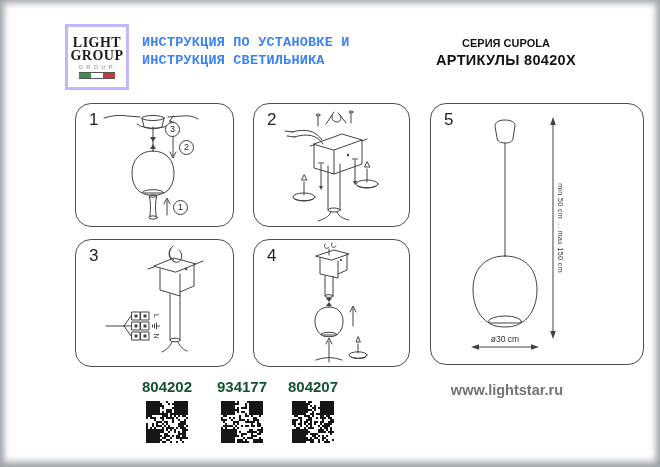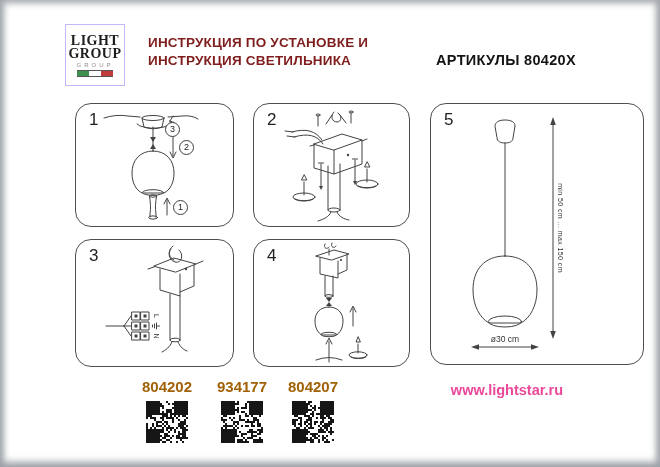--- a/index.html
+++ b/index.html
@@ -6,76 +6,77 @@
   .sheet{position:relative;width:660px;height:467px;background:#ffffff;overflow:hidden;
          font-family:"Liberation Sans",sans-serif;color:#141414;}
   .vignette{position:absolute;inset:0;pointer-events:none;z-index:60;
     box-shadow: inset 0 0 9px 1px rgba(156,162,167,.8),
                 inset 0 -7px 8px -3px #9aa0a5,
                 inset 0 5px 7px -3px #b6bbbf,
                 inset 7px 0 7px -4px #aeb3b7,
                 inset -7px 0 7px -4px #aeb3b7;}
 
   
-  .logo{position:absolute;left:65px;top:24px;width:58px;height:60px;border:1px solid #c4b5fd;
+  .logo{position:absolute;left:65px;top:24px;width:58px;height:60px;border:3px solid #c4b5fd;
         display:flex;flex-direction:column;align-items:center;justify-content:center;background:#fff;}
   .logo .w{font-family:"Liberation Serif",serif;font-weight:bold;font-size:14px;line-height:13px;
            letter-spacing:.5px;color:#1d1d1d;}
   .logo .g{font-size:6px;letter-spacing:3px;color:#8e8e8e;margin-top:2px;}
   .logo .flag{width:36px;height:5px;margin-top:2px;border-top:1px solid #555;border-bottom:1px solid #555;
         background:linear-gradient(to right,#3f8f4f 0 33%,#ffffff 33% 67%,#c23b3b 67% 100%);}
-  .title{position:absolute;left:148px;top:34px;font-weight:bold;font-size:13.5px;line-height:18px;
-         letter-spacing:.2px;color:#7f1d1d;}
+  .title{position:absolute;left:142px;top:34px;font-weight:bold;font-size:13.5px;line-height:18px;
+         letter-spacing:.2px;color:#3b82f6;font-family:Liberation Mono, monospace;}
   .hdr-right{position:absolute;left:416px;top:37px;width:180px;text-align:center;}
   .series{font-weight:bold;font-size:11px;}
-  .articles{font-weight:bold;font-size:14.5px;margin-top:15px;letter-spacing:.3px;}
+  .articles{font-weight:bold;font-size:14.5px;margin-top:3px;letter-spacing:.3px;}
 
   
   .panel{position:absolute;border:1px solid #4f4f4f;border-radius:16px;background:#fff;}
   .p1{left:75px;top:103px;width:157px;height:122px;}
   .p2{left:253px;top:103px;width:155px;height:122px;}
   .p3{left:75px;top:239px;width:157px;height:126px;}
   .p4{left:253px;top:239px;width:155px;height:126px;}
   .p5{left:430px;top:103px;width:212px;height:260px;}
   .step-num{position:absolute;left:13px;top:6px;font-size:17px;color:#222;}
   .panel svg.draw{position:absolute;left:0;top:0;width:100%;height:100%;}
   .draw path,.draw ellipse,.draw circle,.draw rect,.draw line{fill:none;stroke:#424242;stroke-width:1;
         stroke-linecap:round;stroke-linejoin:round;}
   .draw .fill{fill:#424242;stroke:none;}
   .draw text{fill:#333;stroke:none;font-family:"Liberation Sans",sans-serif;}
   .callout{position:absolute;width:13px;height:13px;border:1px solid #3f3f3f;border-radius:50%;
         font-size:9px;line-height:13px;text-align:center;color:#222;background:#fff;}
 
   
   .article-item{position:absolute;top:378px;width:80px;text-align:center;}
   .a1{left:127px;} .a2{left:202px;} .a3{left:273px;}
-  .article-code{font-weight:bold;font-size:15px;color:#a16207;}
+  .article-code{font-weight:bold;font-size:15px;color:#14532d;}
   .qr{margin:6px auto 0;width:42px;height:42px;}
   .qr svg rect{fill:#161616;}
   .website{position:absolute;left:427px;top:382px;width:160px;text-align:center;
-        font-weight:bold;font-size:14.5px;color:#ec4899;}
+        font-weight:bold;font-size:14.5px;color:#737373;}
 </style>
 </head>
 <body>
 
 <div class="sheet">
 
   <div class="logo">
     <div class="w">LIGHT</div>
     <div class="w">GROUP</div>
     <div class="g">GROUP</div>
     <div class="flag"></div>
   </div>
 
   <div class="title">
     <div>ИНСТРУКЦИЯ ПО УСТАНОВКЕ И</div>
     <div>ИНСТРУКЦИЯ СВЕТИЛЬНИКА</div>
   </div>
 
   <div class="hdr-right">
+    <div class="series">СЕРИЯ CUPOLA</div>
     <div class="articles">АРТИКУЛЫ 80420X</div>
   </div>
 
   <div class="panel p1">
     <div class="step-num">1</div>
     <svg class="draw" viewBox="0 0 157 122">
       <g>
         <path d="M28,14 q12,-4 24,-2 l12,1"></path>
         <path d="M92,13 l14,-1 q10,-1 16,3"></path>
       </g>

